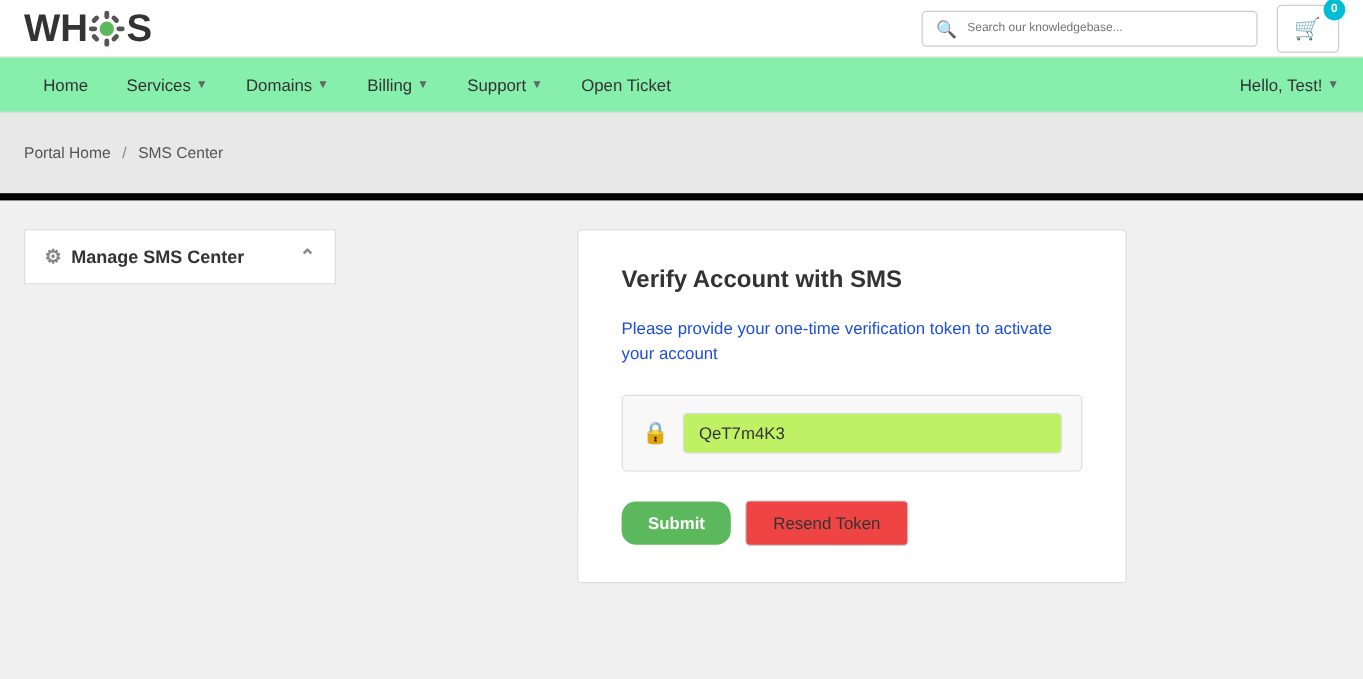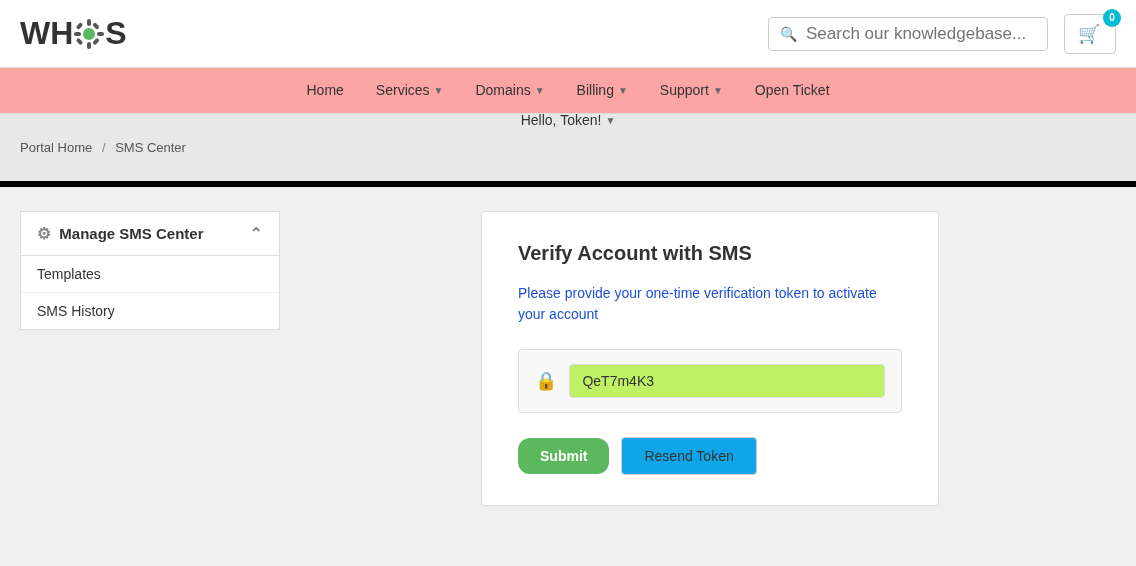--- a/index.html
+++ b/index.html
@@ -6,21 +6,21 @@
     body { font-family: Arial, sans-serif; background: #f0f0f0; font-size: 14px; color: #333; }
 
     
     .header {
       background: #fff;
       border-bottom: 1px solid #ddd;
       padding: 0 20px;
       display: flex;
       align-items: center;
       justify-content: space-between;
-      height: 68px;
+      height: 48px;
     }
     .logo {
       display: flex;
       align-items: center;
       font-size: 32px;
       font-weight: bold;
       color: #333;
       text-decoration: none;
     }
     .logo-text { color: #333; }
@@ -35,21 +35,21 @@
       border: 1px solid #ccc;
       border-radius: 4px;
       padding: 6px 12px;
       background: #fff;
       width: 280px;
     }
     .search-box input {
       border: none;
       outline: none;
       width: 100%;
-      font-size: 17px;
+      font-size: 10px;
       color: #a21caf;
     }
     .search-icon-wrap {
       color: #999;
       margin-right: 8px;
       font-size: 14px;
     }
     .cart-btn {
       position: relative;
       background: #fff;
@@ -71,28 +71,27 @@
       width: 18px;
       height: 18px;
       display: flex;
       align-items: center;
       justify-content: center;
       font-weight: bold;
     }
 
     
     .navbar {
-      background: #fca5a5;
+      background: #86efac;
       border-bottom: 1px solid #ddd;
       padding: 0 20px;
       display: flex;
       align-items: center;
       justify-content: space-between;
       height: 46px;
-      flex-direction: column;
     }
     .nav-links {
       display: flex;
       align-items: center;
       gap: 0;
       list-style: none;
     }
     .nav-links li a {
       display: flex;
       align-items: center;
@@ -244,21 +243,21 @@
       background: #5cb85c;
       color: #fff;
       border: none;
       border-radius: 12px;
       padding: 10px 22px;
       font-size: 14px;
       cursor: pointer;
       font-weight: 600;
     }
     .btn-resend {
-      background: #0ea5e9;
+      background: #ef4444;
       color: #333;
       border: 1px solid #ccc;
       border-radius: 4px;
       padding: 10px 22px;
       font-size: 14px;
       cursor: pointer;
       text-align: center;
     }
 
     
@@ -337,44 +336,40 @@
         <span class="caret">▼</span>
       </a>
     </li>
     <li>
       <a href="#">
         <span>Open Ticket</span>
       </a>
     </li>
   </ul>
   <div class="nav-user">
-    <span>Hello, Token!</span>
+    <span>Hello, Test!</span>
     <span class="caret">▼</span>
   </div>
 </nav>
 
 <div class="breadcrumb">
   <a href="#">Portal Home</a>
   <span class="sep">/</span>
   <span>SMS Center</span>
 </div>
 
 <div class="main">
 
   <div class="sidebar">
     <div class="sidebar-header">
       <div class="sidebar-header-left">
         <span class="gear-icon">⚙</span>
         <span>Manage SMS Center</span>
       </div>
       <span class="chevron">⌃</span>
-    </div>
-    <div class="sidebar-menu">
-      <a href="#" class="sidebar-menu-item">Templates</a>
-      <a href="#" class="sidebar-menu-item">SMS History</a>
     </div>
   </div>
 
   <div class="content">
     <div class="card">
       <div class="card-title">Verify Account with SMS</div>
       <div class="card-desc">Please provide your one-time verification token to activate your account</div>
       <div class="input-group">
         <span class="lock-icon">🔒</span>
         <input type="text" class="token-input" value="QeT7m4K3" style="">

